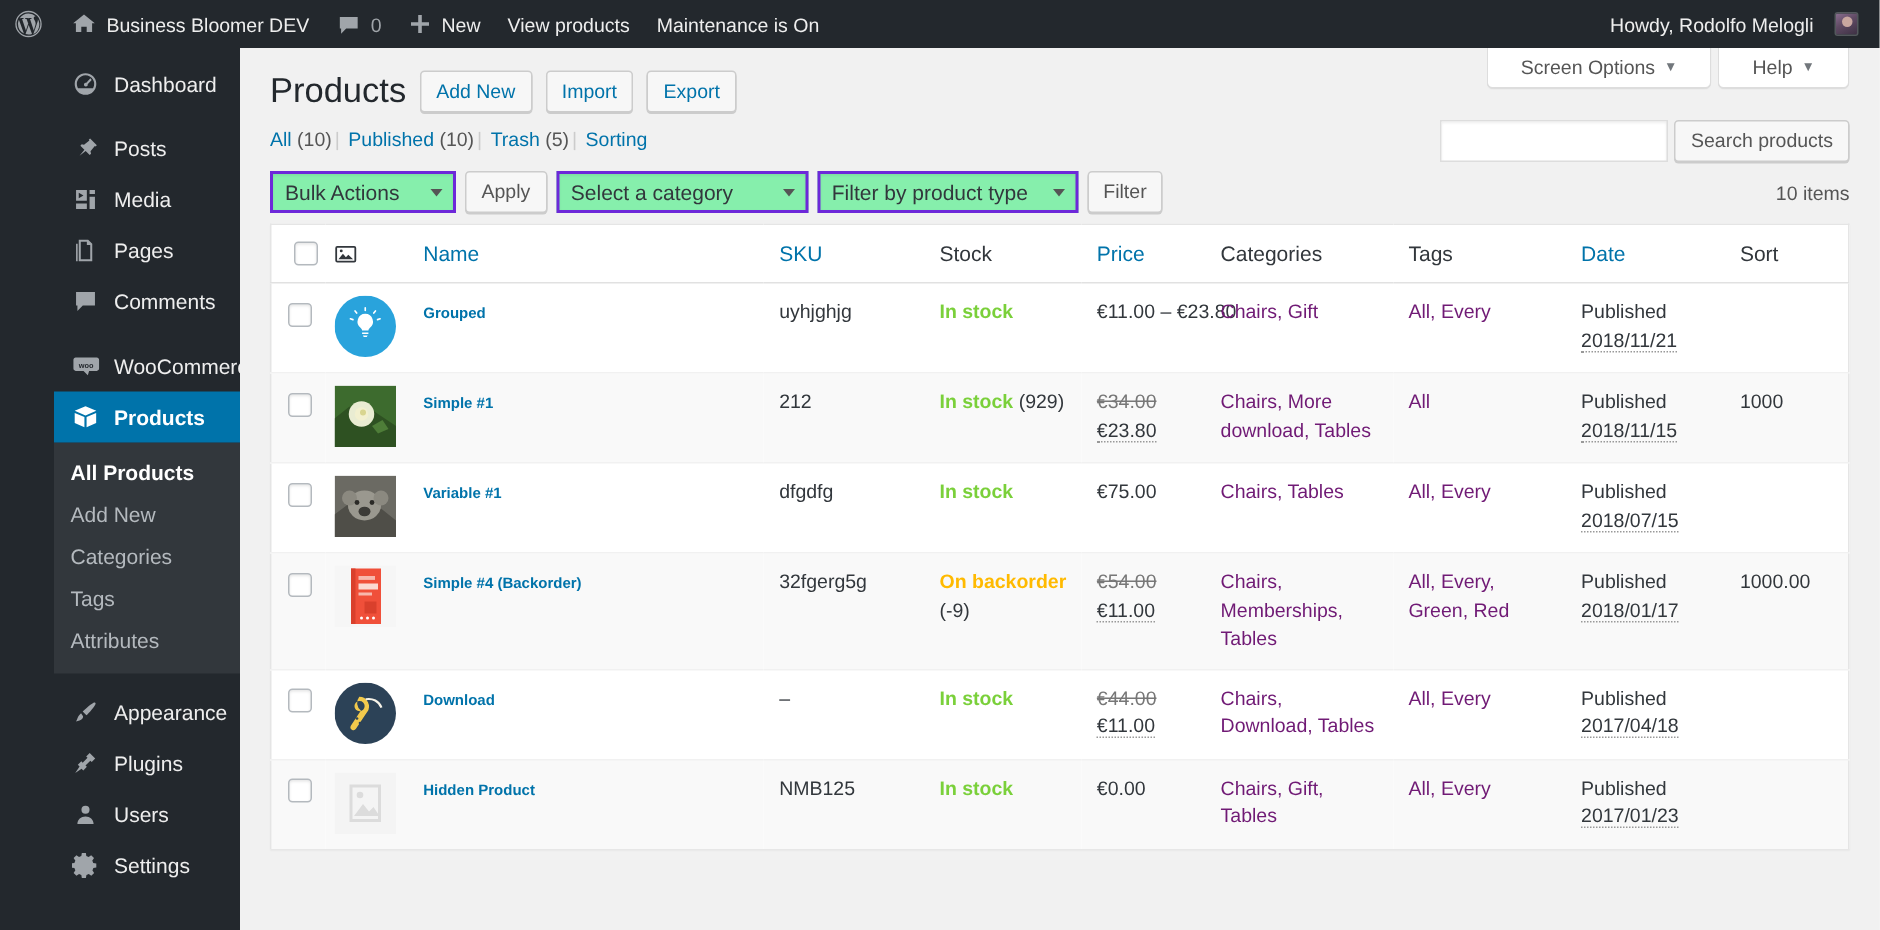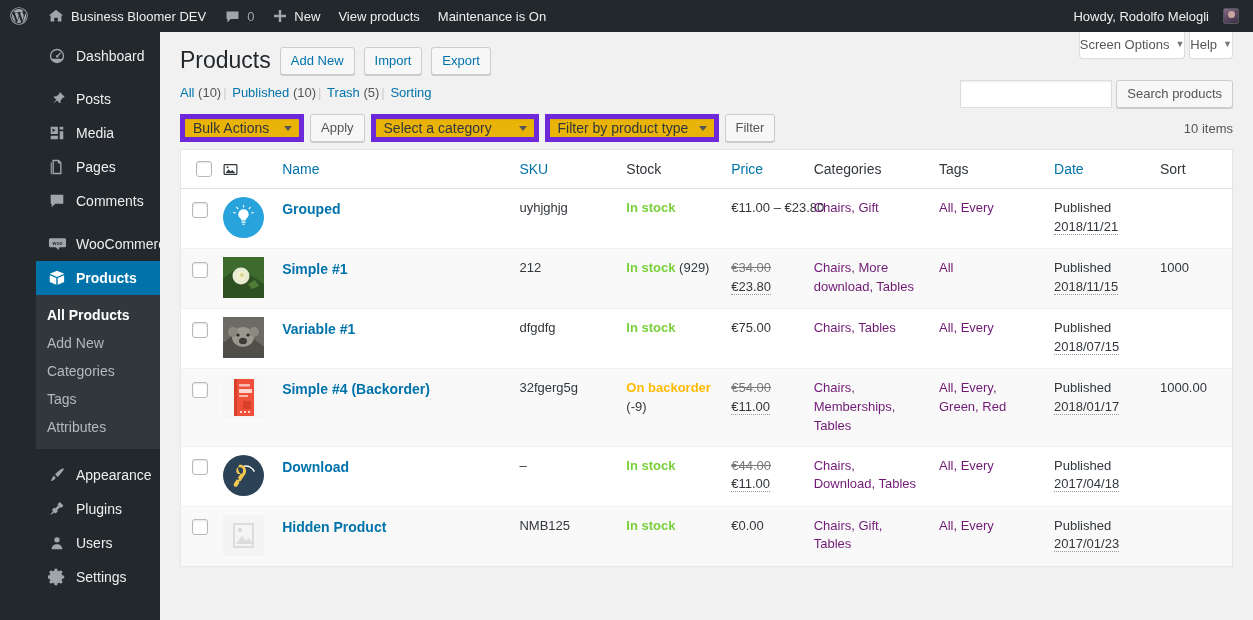--- a/index.html
+++ b/index.html
@@ -115,21 +115,21 @@
   }
   .screen-meta {
     position: absolute; top: 0; right: 20px;
     display: flex; gap: 4px;
   }
   .meta-tab {
     background: #fff;
     border: 1px solid #ddd;
     border-top: none;
     border-radius: 0 0 4px 4px;
-    padding: 5px 0 6px;
+    padding: 5px 22px 6px;
     font-size: 13px;
     color: #555;
     cursor: pointer;
     box-shadow: 0 1px 1px -1px rgba(0,0,0,.1);
     display:flex; align-items:center; gap:6px;
   }
   .caret { font-size: 9px; line-height: 1; color:#72777c; }
 
   .wrap { padding: 0 20px 0 20px; }
 
@@ -204,22 +204,22 @@
 
   .tablenav {
     display: flex; align-items: center;
     gap: 6px;
     margin-top: 10px;
     height: 30px;
     position: relative;
   }
   .wp-select {
     height: 28px;
-    background: #eab308;
-    border: 5px solid #6d28d9;
+    background: #86efac;
+    border: 2px solid #6d28d9;
     border-radius: 0;
     color: #32373c;
     font-size: 14px;
     padding: 0 24px 0 8px;
     line-height: 26px;
     cursor: pointer;
     position: relative;
     display: inline-flex; align-items: center;
     box-shadow: 0 1px 2px rgba(0,0,0,.07) inset;
     white-space: nowrap;
@@ -303,21 +303,21 @@
   .thumb-cell { padding-top: 8px !important; padding-left:6px !important;}
   .thumb {
     width: 41px; height: 41px;
     display:block;
     border-radius: 0;
     overflow:hidden;
   }
   a.row-title {
     color: #0073aa;
     font-weight: 600;
-    font-size: 14px;
+    font-size: 10px;
     text-decoration: none;
     cursor: pointer;
   }
   .instock { color: #7ad03a; font-weight: 700; }
   .onbackorder { color: #ffba00; font-weight: 700; }
   .stock-qty { color: #32373c; font-weight: 400; }
   .sku { color: #32373c; }
   .price del { color: #777; text-decoration: line-through; }
   .price ins { text-decoration: none; color: #32373c; border-bottom:1px dotted #999;}
   .price .amount { white-space: nowrap; }

